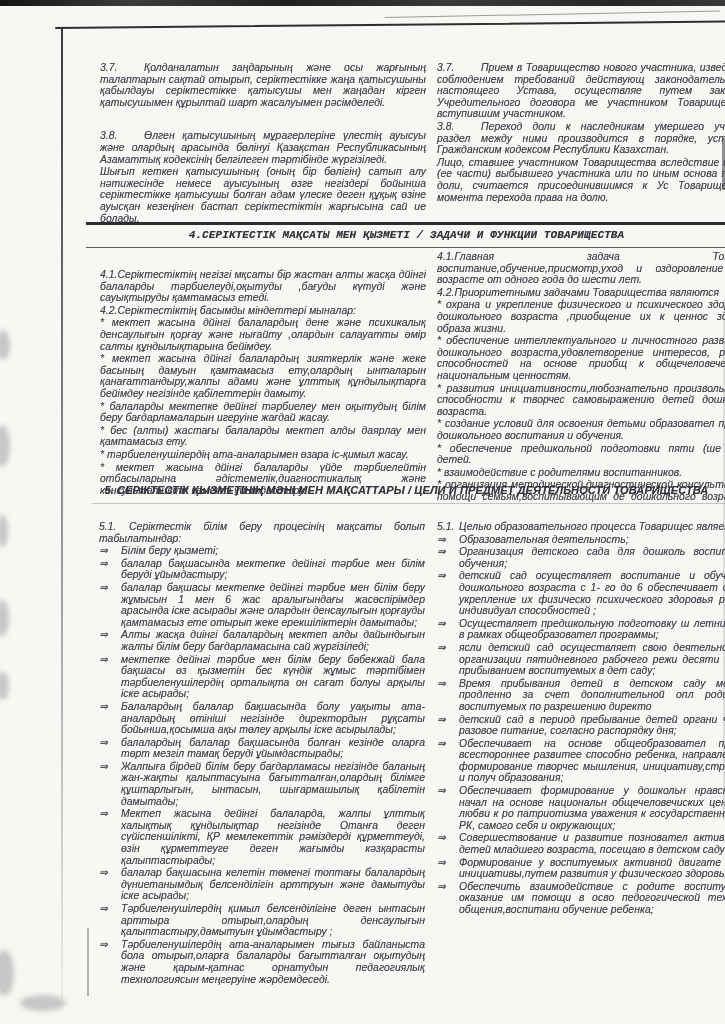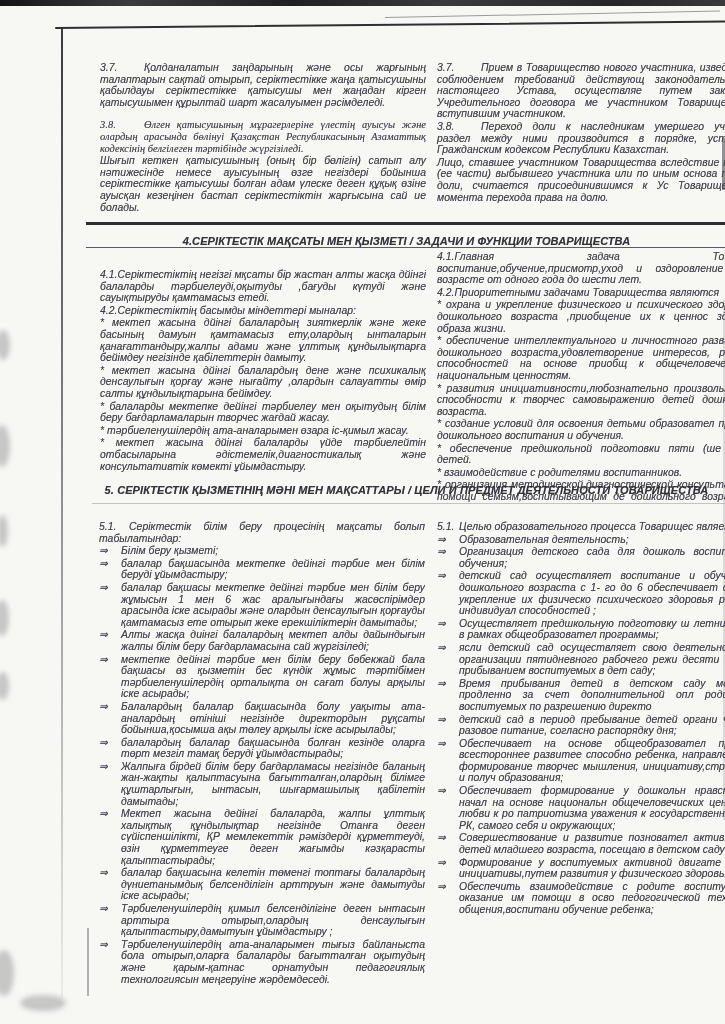--- a/index.html
+++ b/index.html
@@ -18,33 +18,33 @@
   .sep4{position:absolute;top:222px;left:86px;width:639px;height:2.5px;background:#2c2c31;}
   .sep4b{position:absolute;top:247px;left:86px;width:639px;height:1px;background:#5a5a61;}
   .sep5{position:absolute;top:503px;left:92px;width:633px;height:1px;background:rgba(100,100,110,0.35);}
   .smudge{position:absolute;border-radius:50%;background:rgba(140,140,142,0.45);filter:blur(2.5px);}
   .redge1{position:absolute;top:138px;right:0;width:3px;height:52px;background:rgba(60,60,65,0.55);}
   .redge2{position:absolute;top:300px;right:0;width:2px;height:520px;background:rgba(120,120,125,0.22);}
   .blmark{position:absolute;left:87px;top:928px;width:2px;height:68px;background:rgba(120,120,128,0.55);}
   
   .block{position:absolute;font-size:10.4px;line-height:11.6px;letter-spacing:0.05px;}
   .para{text-align:justify;margin:0 0 1px 0;}
-  .para.gap{margin-top:11px;font-family:Liberation Serif, serif;}
+  .para.gap{margin-top:22px;}
   .num{display:inline-block;}
   .num.w44{min-width:44px;}
   .num.w30{min-width:30px;}
   .num.w22{min-width:22px;}
   .item{display:flex;margin:0 0 1px 0;}
   .arrow{width:22px;flex-shrink:0;}
   .itxt{flex:1;text-align:justify;}
   .hdr{position:absolute;left:88px;width:637px;text-align:center;font-weight:bold;
        font-size:11px;color:#33333c;letter-spacing:0.1px;}
   #top-left {left:100px;top:62px;width:326px;}
   #top-right{left:437px;top:62px;width:330px;}
-  #hdr4{top:235px;}
+  #hdr4{top:229px;font-family:Liberation Mono, monospace;}
   #sec4-left {left:100px;top:269px;width:326px;height:252px;overflow:hidden;}
   #sec4-right{left:437px;top:251px;width:330px;height:252px;overflow:hidden;}
   #hdr5{top:484px;}
   #sec5-left {left:99px;top:521px;width:326px;height:503px;overflow:hidden;}
   #sec5-right{left:437px;top:521px;width:330px;height:503px;overflow:hidden;}
 </style>
 </head>
 <body>
 
 <div class="page fuzz">
@@ -76,23 +76,24 @@
   <div class="block" id="top-right">
       <div class="para"><span class="num w44">3.7.</span>Прием в Товарищество нового участника, изведенный с соблюдением требований действующ законодательства и настоящего Устава, осуществляе путем заключения Учредительного договора ме участником Товарищества и вступившим участником.</div>
       <div class="para"><span class="num w44">3.8.</span>Переход доли к наследникам умершего участника раздел между ними производится в порядке, установлен Гражданским кодексом Республики Казахстан.</div>
       <div class="para">Лицо, ставшее участником Товарищества вследствие пок доли (ее части) выбывшего участника или по иным основа перехода доли, считается присоединившимся к Ус Товарищества с момента перехода права на долю.</div>
     </div>
 
   <div class="hdr" id="hdr4">4.СЕРІКТЕСТІК МАҚСАТЫ МЕН ҚЫЗМЕТІ / ЗАДАЧИ И ФУНКЦИИ ТОВАРИЩЕСТВА</div>
   <div class="block" id="sec4-left">
       <div class="para">4.1.Серіктестіктің негізгі мқсаты бір жастан алты жасқа дйінгі балаларды тәрбиелеуді,оқытуды ,бағуды күтуді және сауықтыруды қамтамасыз етеді.</div>
       <div class="para">4.2.Серіктестіктің басымды міндеттері мыналар:</div>
+      <div class="para">* мектеп жасына дйінгі балалардың дене және психикалық денсаулығын қорғау және нығайту ,олардын салауатты өмір салты құндылықтарына бейімдеу.</div>
       <div class="para">* мектеп жасына дйінгі балалардың зияткерлік және жеке басының дамуын қамтамасыз ету,олардың ынталарын қанағаттандыру,жалпы адами және ұлттық құндылықтарға бейімдеу негізінде қабілеттерін дамыту.</div>
-      <div class="para">* мектеп жасына дйінгі балалардың дене және психикалық денсаулығын қорғау және нығайту ,олардын салауатты өмір салты құндылықтарына бейімдеу.</div>
-      <div class="para">* балаларды мектепке дейінгі тәрбиелеу мен оқытудың білім беру бағдарламаларын творчес жағдай жасау.</div>
+      <div class="para">* балаларды мектепке дейінгі тәрбиелеу мен оқытудың білім беру бағдарламаларын игеруіне жағдай жасау.</div>
+      <div class="para">* бес (алты) жастағы балаларды мектеп алды даярлау мен қамтамасыз ету.</div>
       <div class="para">* тәрбиеленушілердің ата-аналарымен өзара іс-қимыл жасау.</div>
       <div class="para">* мектеп жасына дйінгі балаларды үйде тәрбиелейтін отбасыларына әдістемелік,диагностикалық және консультативтік көмекті ұйымдастыру.</div>
     </div>
   <div class="block" id="sec4-right">
       <div class="para">4.1.Главная задача Товарищес воспитание,обучение,присмотр,уход и оздоровление де в возрасте от одного года до шести лет.</div>
       <div class="para">4.2.Приоритетными задачами Товарищества являются</div>
       <div class="para">* охрана и укрепление физического и психического здор детей дошкольного возраста ,приобщение их к ценнос здорового образа жизни.</div>
       <div class="para">* обеспичение интеллектуального и личностного разви детей дошкольного возраста,удовлетворение интересов, развития способностей на основе приобщ к общечеловеческим и национальным ценностям.</div>
       <div class="para">* развития инициативности,любознательно произвольности и способности к творчес самовыражению детей дошкольного возраста.</div>
       <div class="para">* создание условий для освоения детьми образовател программ дошкольного воспитания и обучения.</div>

